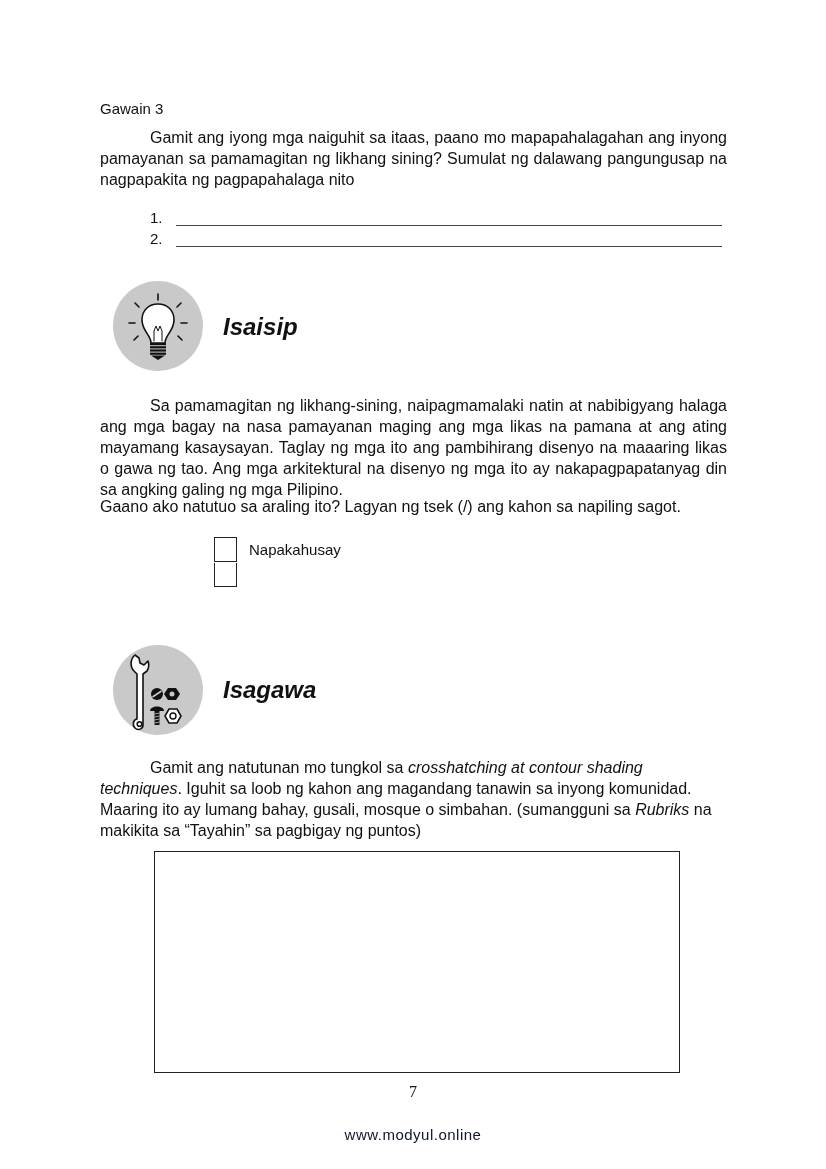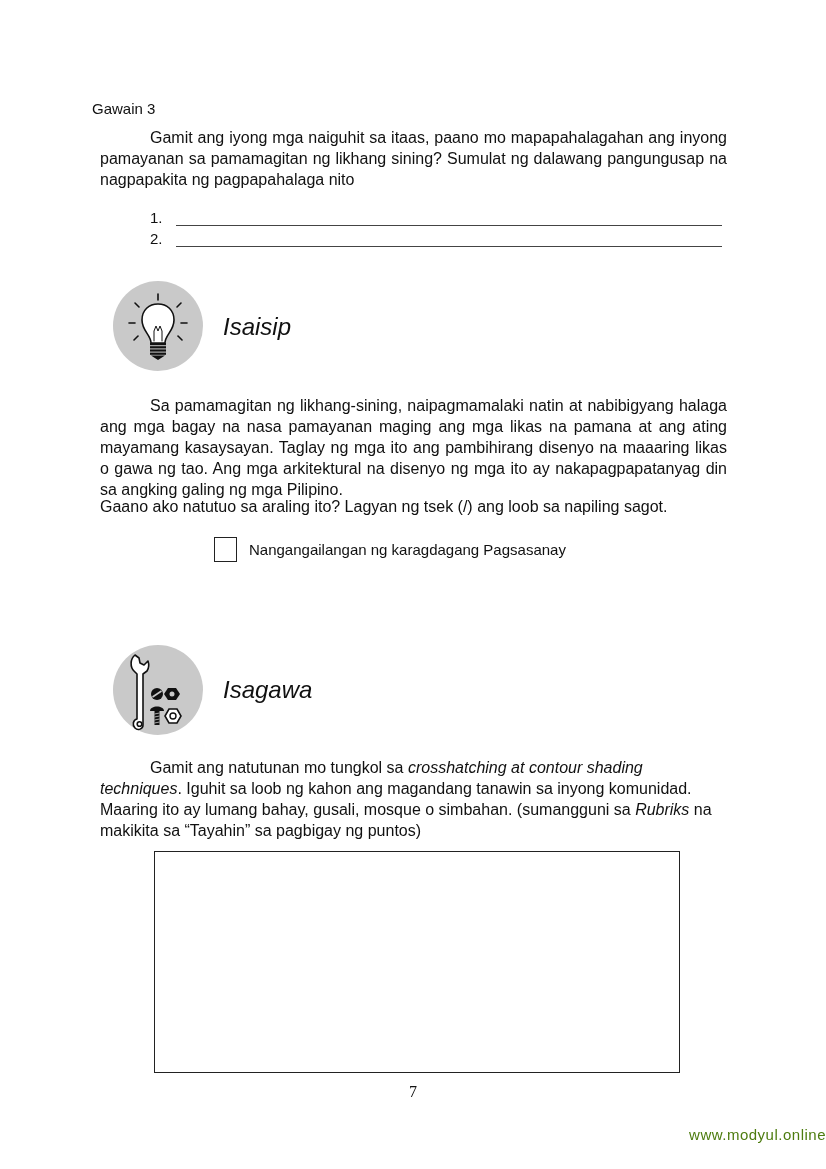--- a/index.html
+++ b/index.html
@@ -6,34 +6,34 @@
     body { width: 826px; height: 1169px; position: relative; overflow: hidden;
            font-family: "Liberation Sans", sans-serif; color: #111; }
     .abs { position: absolute; }
     .para { font-size: 16px; line-height: 21px; text-align: justify; }
     .indent { text-indent: 50px; }
     .heading-label { font-size: 15px; }
     .answer-line { display: flex; align-items: flex-end; font-size: 15px; height: 21px; }
     .answer-num { width: 26px; }
     .answer-blank { flex: 1; border-bottom: 1px solid #444; height: 14px; }
     .section-icon { width: 90px; height: 90px; border-radius: 50%; background: #c9c9c9; }
-    .section-title { font-size: 24px; font-weight: normal; font-style: italic; }
+    .section-title { font-size: 24px; font-weight: bold; font-style: italic; }
     .check-row { display: flex; align-items: center; height: 26px; }
     .check-box { width: 23px; height: 25px; border: 1.5px solid #222; box-sizing: border-box; margin-right: 12px; }
     .check-row + .check-row .check-box { border-top: none; height: 24.5px; }
     .check-label { font-size: 15px; }
     .draw-box { border: 1.5px solid #222; box-sizing: border-box; }
     .page-num { font-family: "Liberation Serif", serif; font-size: 16px; text-align: center; }
-    .watermark { font-size: 15px; color: #4d7c0f; letter-spacing: 0.5px; text-align: right; }
+    .watermark { font-size: 15px; color: #0f172a; letter-spacing: 0.5px; text-align: center; }
     i { font-style: italic; }
   </style>
 </head>
 <body>
 
-<div class="abs heading-label" style="left:92px; top:100px;">Gawain 3</div>
+<div class="abs heading-label" style="left:100px; top:100px;">Gawain 3</div>
 <div class="abs para indent" style="left:100px; top:127px; width:627px;">Gamit ang iyong mga naiguhit sa itaas, paano mo mapapahalagahan ang inyong pamayanan sa pamamagitan ng likhang sining? Sumulat ng dalawang pangungusap na nagpapakita ng pagpapahalaga nito</div>
 
 <div class="abs" style="left:150px; top:205px; width:572px;">
   <div class="answer-line">
     <span class="answer-num">1.</span>
     <span class="answer-blank"></span>
   </div>
   <div class="answer-line">
     <span class="answer-num">2.</span>
     <span class="answer-blank"></span>
@@ -58,26 +58,29 @@
       <rect x="37" y="65.2" width="16" height="2.2"></rect>
       <rect x="37" y="68.4" width="16" height="2.2"></rect>
       <rect x="37" y="71.6" width="16" height="2.2"></rect>
       <polygon points="38,74.5 52,74.5 45,79"></polygon>
     </g>
   </svg>
 </div>
 <div class="abs section-title" style="left:223px; top:313px;">Isaisip</div>
 
 <div class="abs para indent" style="left:100px; top:395px; width:627px;">Sa pamamagitan ng likhang-sining, naipagmamalaki natin at nabibigyang halaga ang mga bagay na nasa pamayanan maging ang mga likas na pamana at ang ating mayamang kasaysayan. Taglay ng mga ito ang pambihirang disenyo na maaaring likas o gawa ng tao. Ang mga arkitektural na disenyo ng mga ito ay nakapagpapatanyag din sa angking galing ng mga Pilipino.</div>
-<div class="abs para" style="left:100px; top:496px; width:627px;">Gaano ako natutuo sa araling ito? Lagyan ng tsek (/) ang loob sa napiling sagot.</div>
+<div class="abs para" style="left:100px; top:496px; width:627px;">Gaano ako natutuo sa araling ito? Lagyan ng tsek (/) ang kahon sa napiling sagot.</div>
 
 <div class="abs" style="left:214px; top:536px;">
   <div class="check-row">
     <span class="check-box"></span>
-    <span class="check-label">Nangangailangan ng karagdagang Pagsasanay</span>
+    <span class="check-label">Napakahusay</span>
+  </div>
+  <div class="check-row">
+    <span class="check-box"></span>
   </div>
 </div>
 
 <div class="abs section-icon" style="left:113px; top:645px;">
   <svg width="90" height="90" viewBox="0 0 90 90">
     <g stroke="#111" stroke-width="1.6" fill="#ffffff" stroke-linejoin="round">
       <path d="M22 10 C17 14 17 22 21 26 L24 29 L24 74 C20 75 19 80 22 83 C25 86 30 84 30 80 L30 29 L34 26 C36 23 36 19 35 16 L31 20 L27 18 L26 13 Z"></path>
       <circle cx="26.5" cy="79" r="2.3" fill="#ffffff"></circle>
     </g>
     <g>

